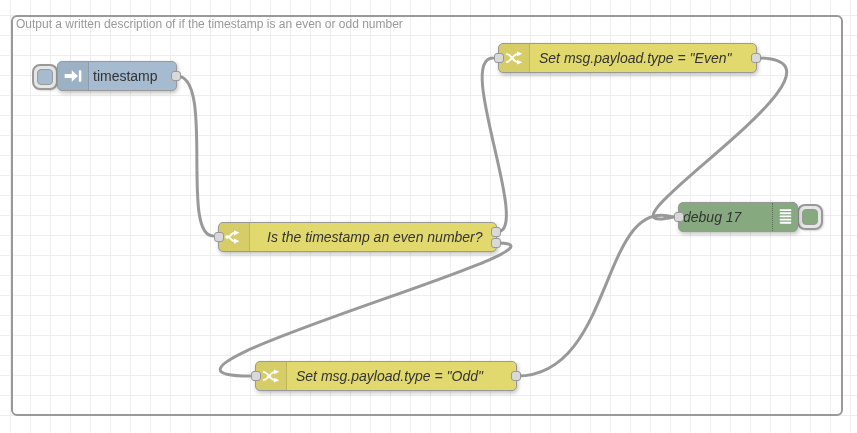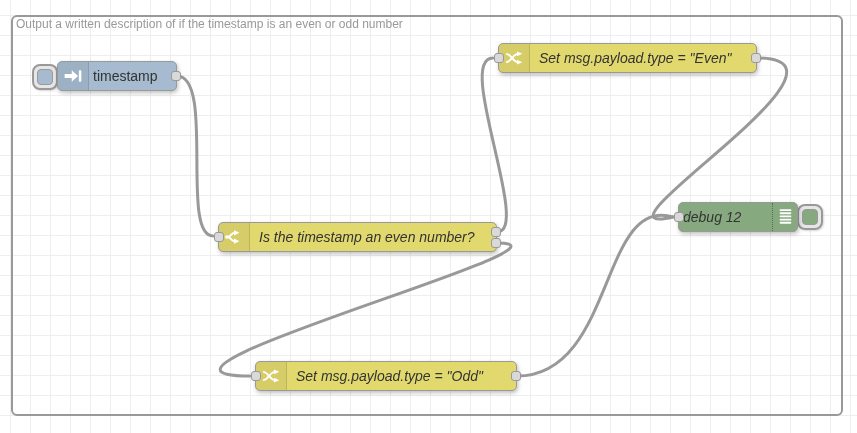--- a/index.html
+++ b/index.html
@@ -104,21 +104,21 @@
           <g fill="#ffffff">
             <path d="M2 9.5h8.5V5l7.5 7-7.5 7v-4.5H2z"></path>
             <rect x="19" y="5" width="3" height="14" rx="1"></rect>
           </g>
         </svg>
     </div>
     <div class="node-label">timestamp</div>
     <div class="port port-out"></div>
   </div>
 
-  <div class="node italic" id="node-switch" style="background-color: rgb(226, 217, 110);">
+  <div class="node italic" id="node-switch" style="background-color: rgb(226, 217, 110); gap: 8px;">
     <div class="node-icon">
       <svg viewBox="0 0 24 24">
         <circle cx="3.5" cy="12" r="2.2" fill="#ffffff"></circle>
         <path d="M4 12c5 0 4-5 8.5-5" stroke="#ffffff" stroke-width="2.2" fill="none"></path>
         <path d="M4 12c5 0 4 5 8.5 5" stroke="#ffffff" stroke-width="2.2" fill="none"></path>
         <path d="M12 3.8l6.5 3.2-6.5 3.2z" fill="#ffffff"></path>
         <path d="M12 13.8l6.5 3.2-6.5 3.2z" fill="#ffffff"></path>
       </svg>
     </div>
     <div class="node-label">Is the timestamp an even number?</div>
@@ -153,21 +153,21 @@
     <div class="node-label">Set msg.payload.type = "Odd"</div>
     <div class="port port-in"></div>
     <div class="port port-out"></div>
   </div>
 
   <div class="node-button" id="btn-debug">
     <div class="inner" style="background-color: rgb(135, 169, 128);"></div>
   </div>
 
   <div class="node italic center" id="node-debug" style="background-color: rgb(135, 169, 128);">
-    <div class="node-label">debug 12</div>
+    <div class="node-label">debug 17</div>
     <div class="node-icon-right">
       <svg viewBox="0 0 18 22" width="15" height="19">
           <g fill="#ffffff">
         <rect x="2" y="1" width="14" height="2.2" rx="1"></rect>
         <rect x="2" y="4.8" width="14" height="2.2" rx="1"></rect>
         <rect x="2" y="8.6" width="14" height="2.2" rx="1"></rect>
         <rect x="2" y="12.4" width="14" height="2.2" rx="1"></rect>
         <rect x="2" y="16.2" width="14" height="2.2" rx="1"></rect>
       </g>
         </svg>

